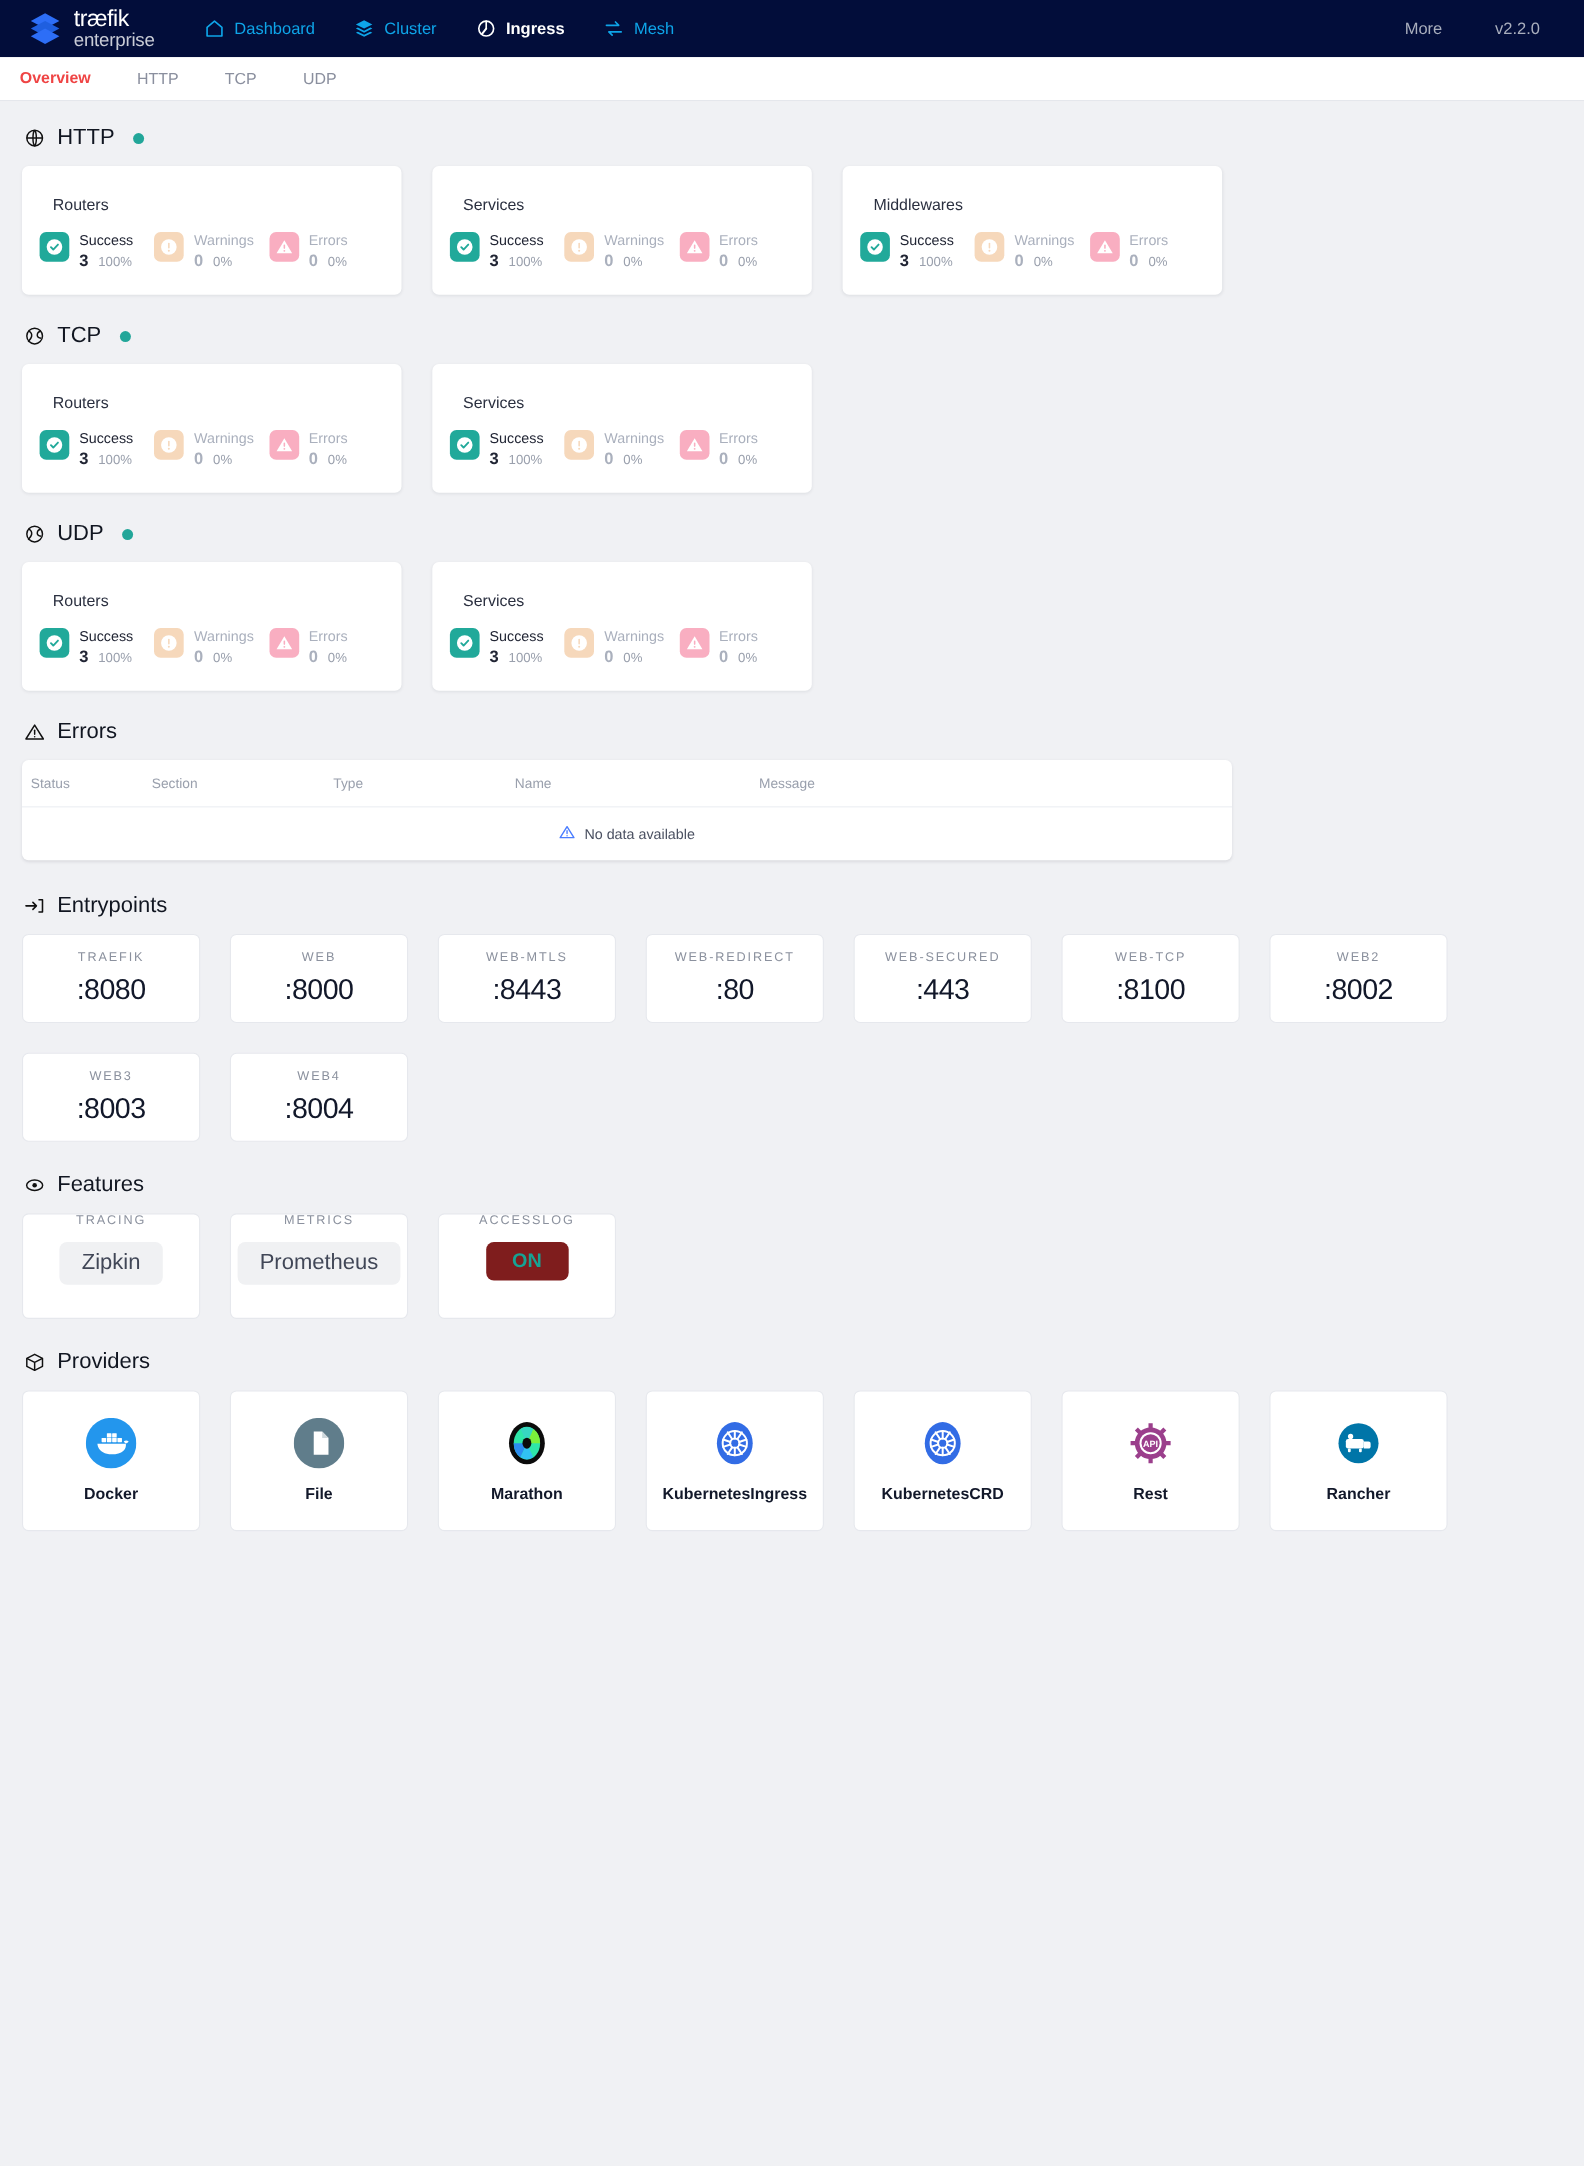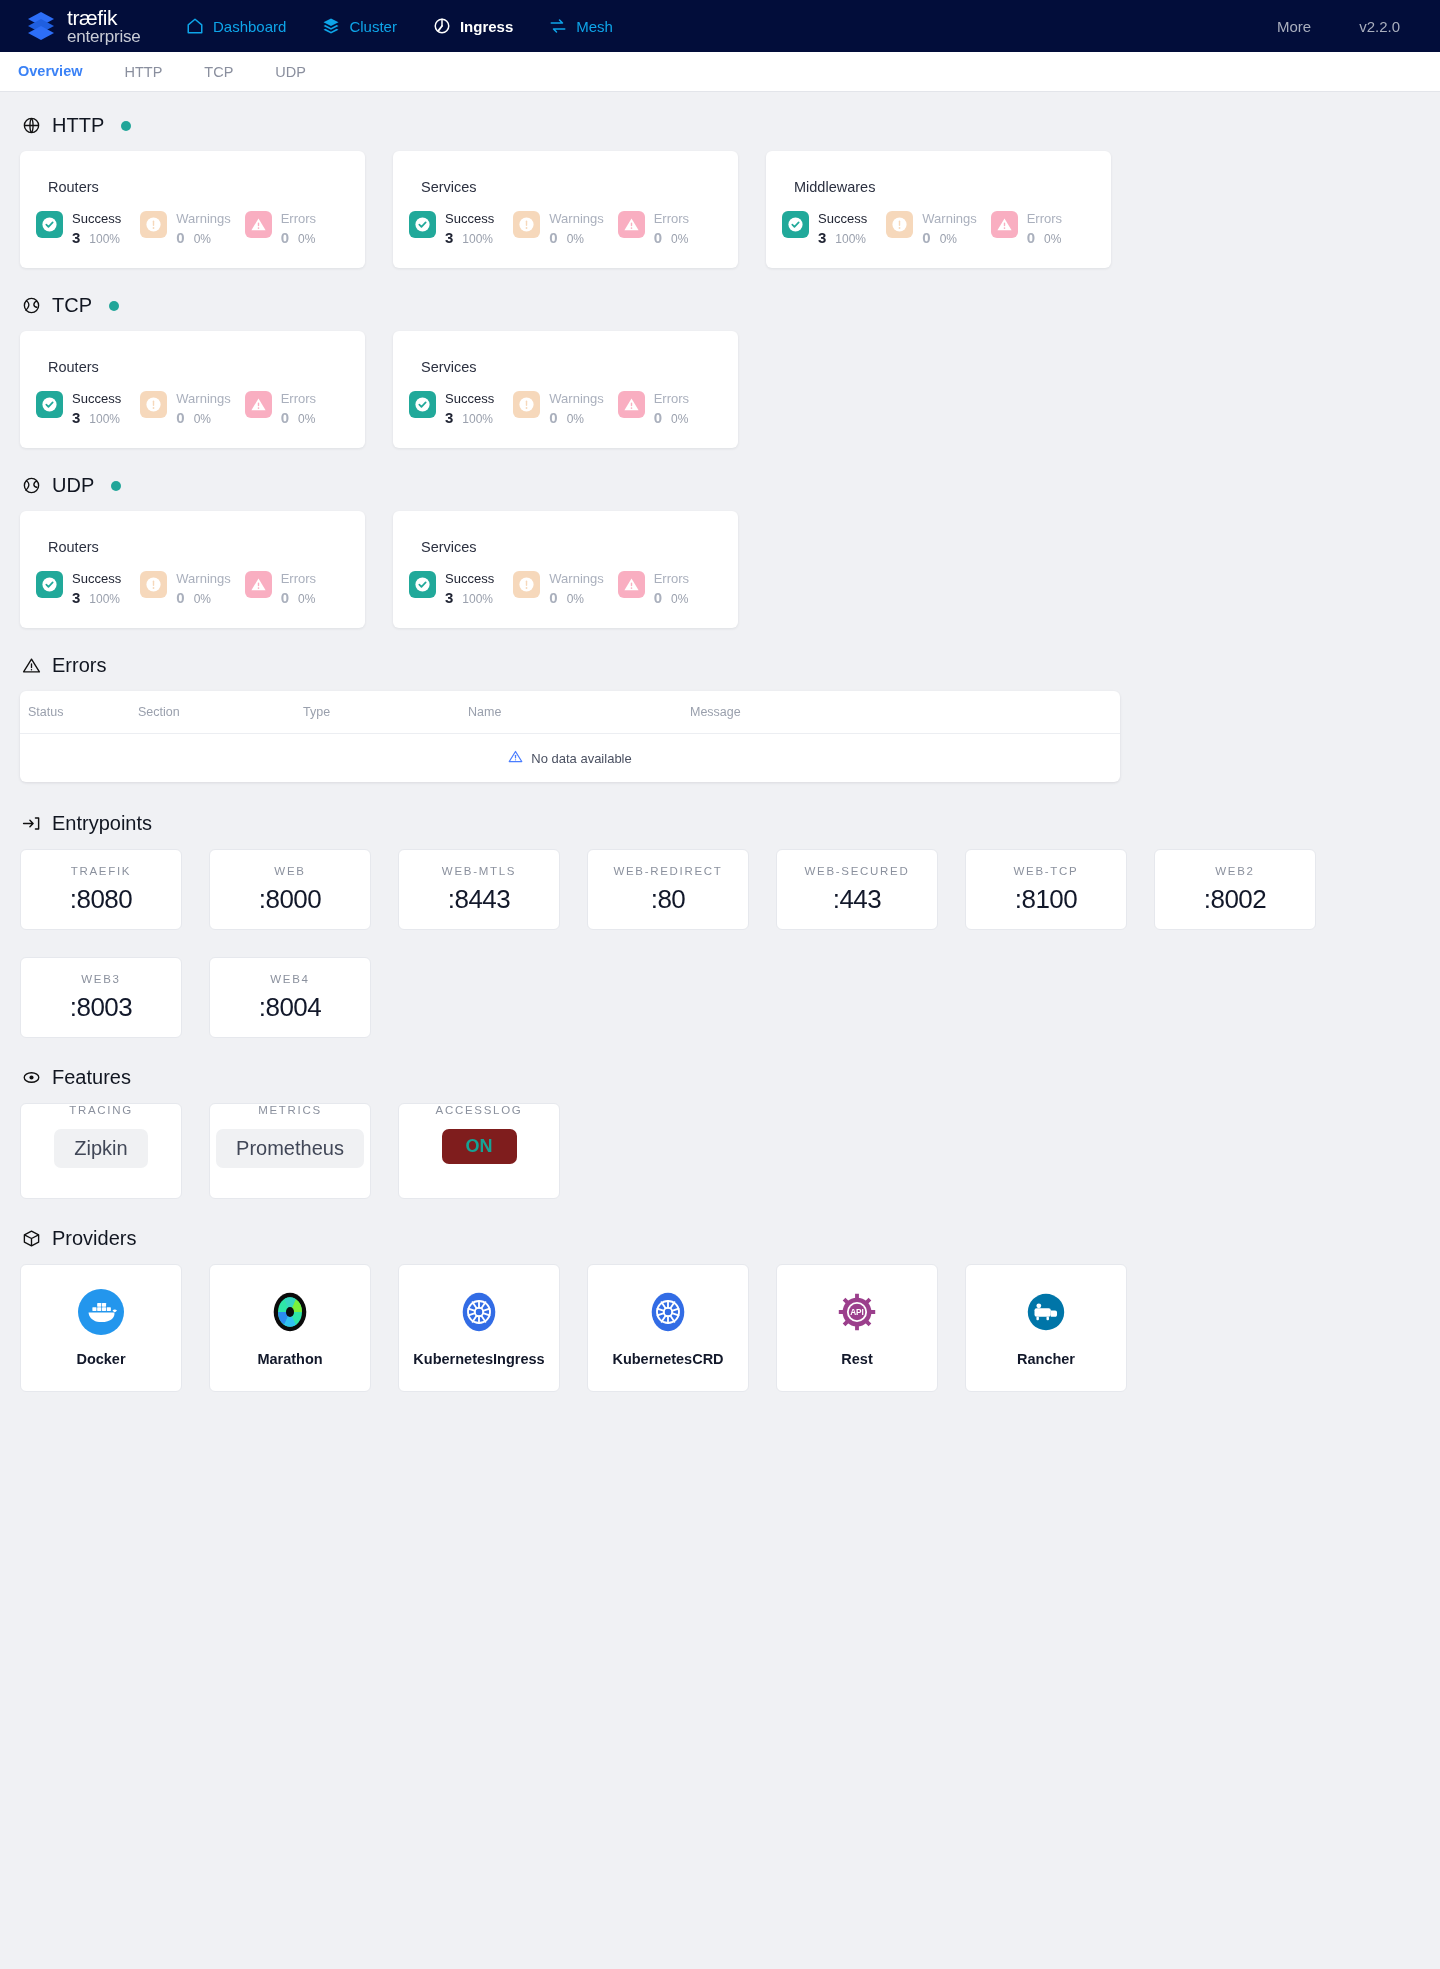--- a/index.html
+++ b/index.html
@@ -35,21 +35,21 @@
   .topright span { color: #a9aebd; font-size: 15px; cursor: pointer; }
 
   
   .tabbar {
     height: 40px; background: #ffffff;
     display: flex; align-items: center; gap: 34px;
     padding: 0 14px;
     border-bottom: 1px solid #e3e5ea;
   }
   .tab { font-size: 14.5px; color: #8a8f9e; cursor: pointer; padding: 10px 4px; }
-  .tab.active { color: #3b82f6; font-weight: bold; border-bottom: 2px solid transparent; }
+  .tab.active { color: #ef4444; font-weight: bold; border-bottom: 2px solid transparent; }
 
   
   .content { padding: 22px 20px 0 20px; }
 
   .sec-head {
     display: flex; align-items: center; gap: 11px;
     font-size: 20px; font-weight: 400; color: #111621;
     margin: 0 0 14px 2px;
   }
   .sec-head .dot { width: 10px; height: 10px; border-radius: 50%; background: #22a699; margin-left: 6px;}
@@ -727,20 +727,30 @@
             <rect x="25" y="14.6" width="4.3" height="4" rx=".5"></rect>
               <rect x="30" y="19" width="4.3" height="4" rx=".5"></rect>
             <path d="M12 24.5h26c.4 2.6-.5 5-2.5 6.8-2.4 2.2-6.2 3.2-11 3.2-6.4 0-11-2.6-12.9-7.2-.3-.9-.5-1.9-.6-2.8z"></path>
             <path d="M36 22.2c1.6-1 3.3-.9 4.6 0-.5 1.4-1.6 2-2.8 2.1-.7-.6-1.4-1.3-1.8-2.1z"></path>
           </g>
         </svg>
       </span>
       <span class="prov-name">Docker</span>
     </div>
 
+    <div class="prov">
+      <span>
+        <svg width="46" height="46" viewBox="0 0 48 48">
+            <circle cx="24" cy="24" r="24" fill="#607d8b"></circle>
+          <path d="M19 13h8l6 6v16H19z" fill="#fff"></path>
+          <path d="M27 13v6h6z" fill="#cfd8dc"></path>
+        </svg>
+      </span>
+      <span class="prov-name">File</span>
+    </div>
 
     <div class="prov">
       <span>
         <svg width="46" height="46" viewBox="0 0 48 48">
           <ellipse cx="24" cy="24" rx="17" ry="20" fill="#0b0b0b"></ellipse>
           <ellipse cx="24" cy="24" rx="12.5" ry="15.5" fill="#2ee6a8"></ellipse>
           <path d="M24 24 L36.5 24 A12.5 15.5 0 0 0 30 10.6 Z" fill="#7bf03b"></path>
           <path d="M24 24 L30 10.6 A12.5 15.5 0 0 0 18 10.6 Z" fill="#37d6c1"></path>
           <path d="M24 24 L11.5 24 A12.5 15.5 0 0 0 18 37.4 Z" fill="#2b8cf0"></path>
           <path d="M24 24 L18 37.4 A12.5 15.5 0 0 0 30 37.4 Z" fill="#31c2f2"></path>

